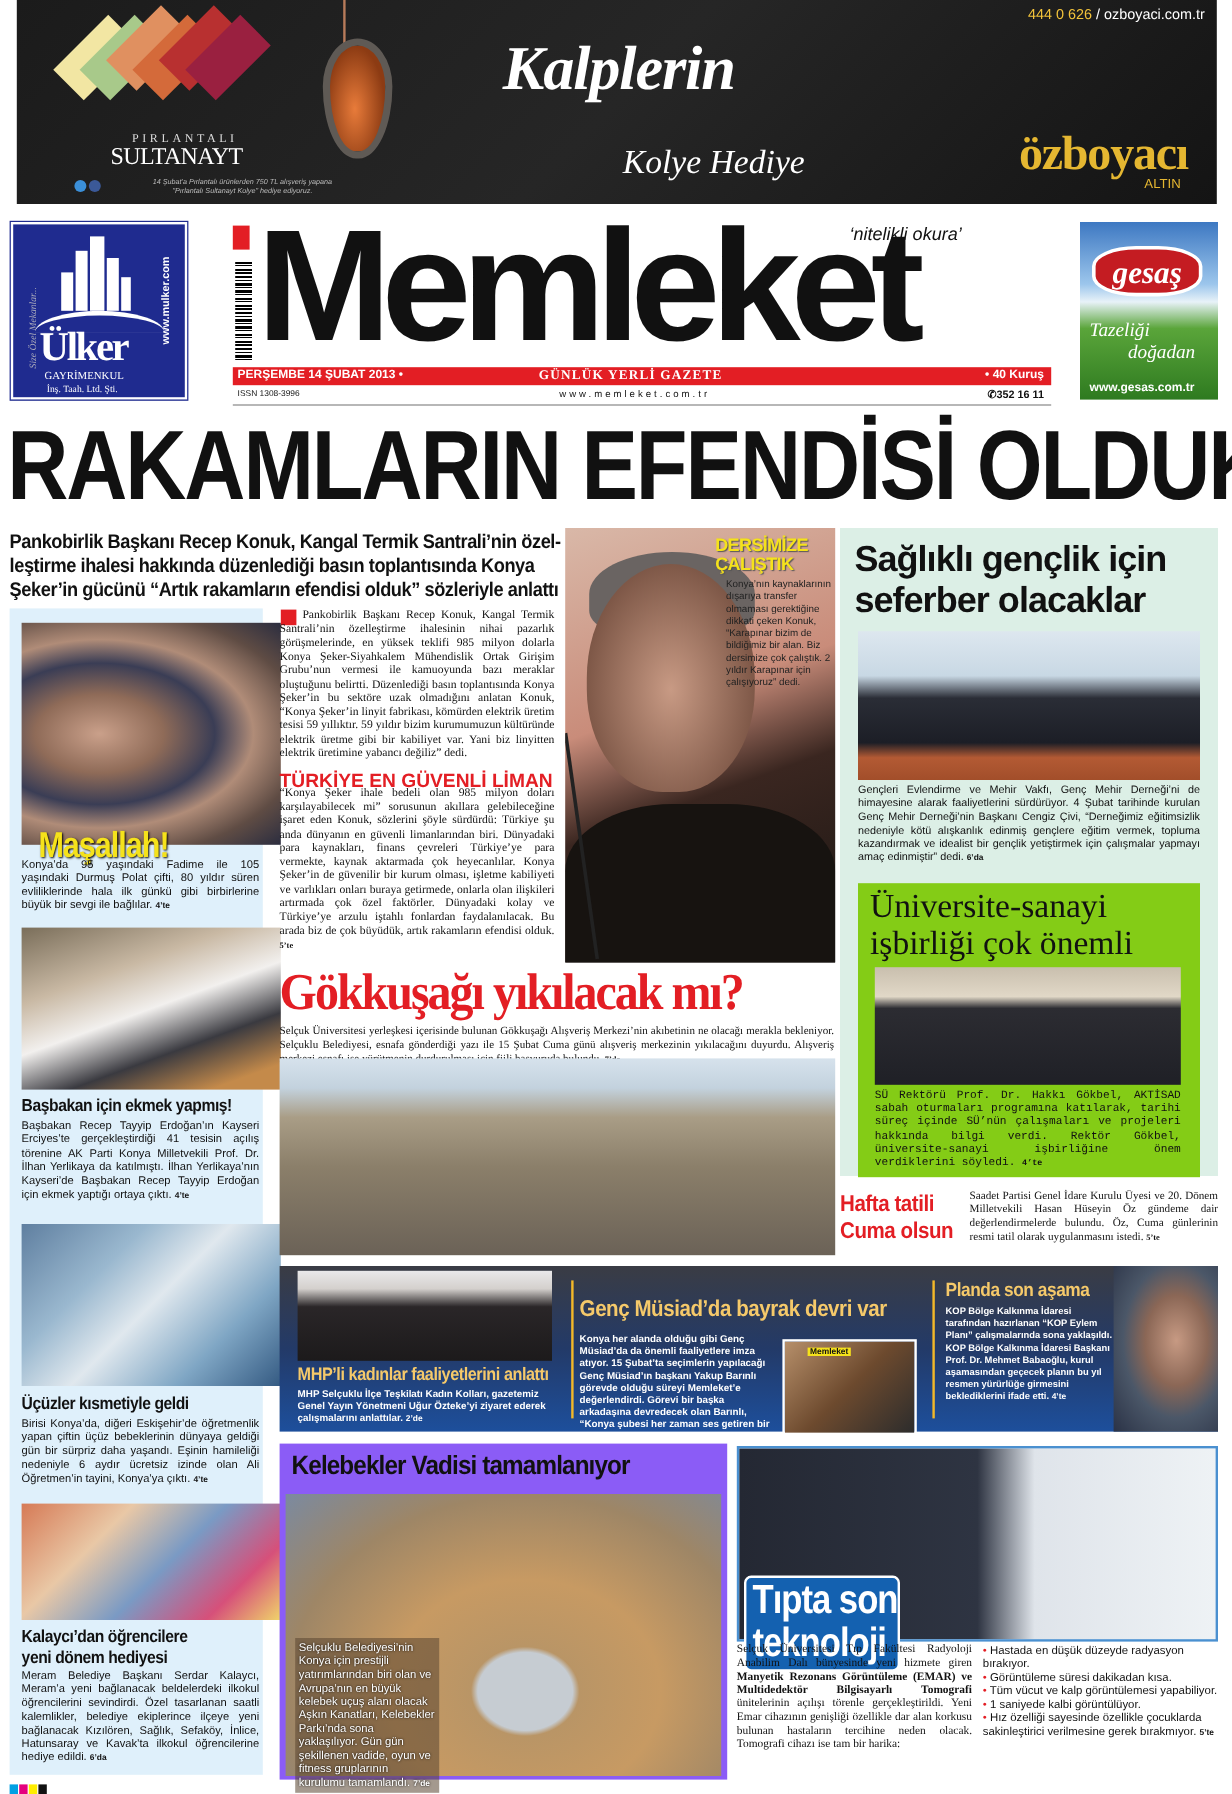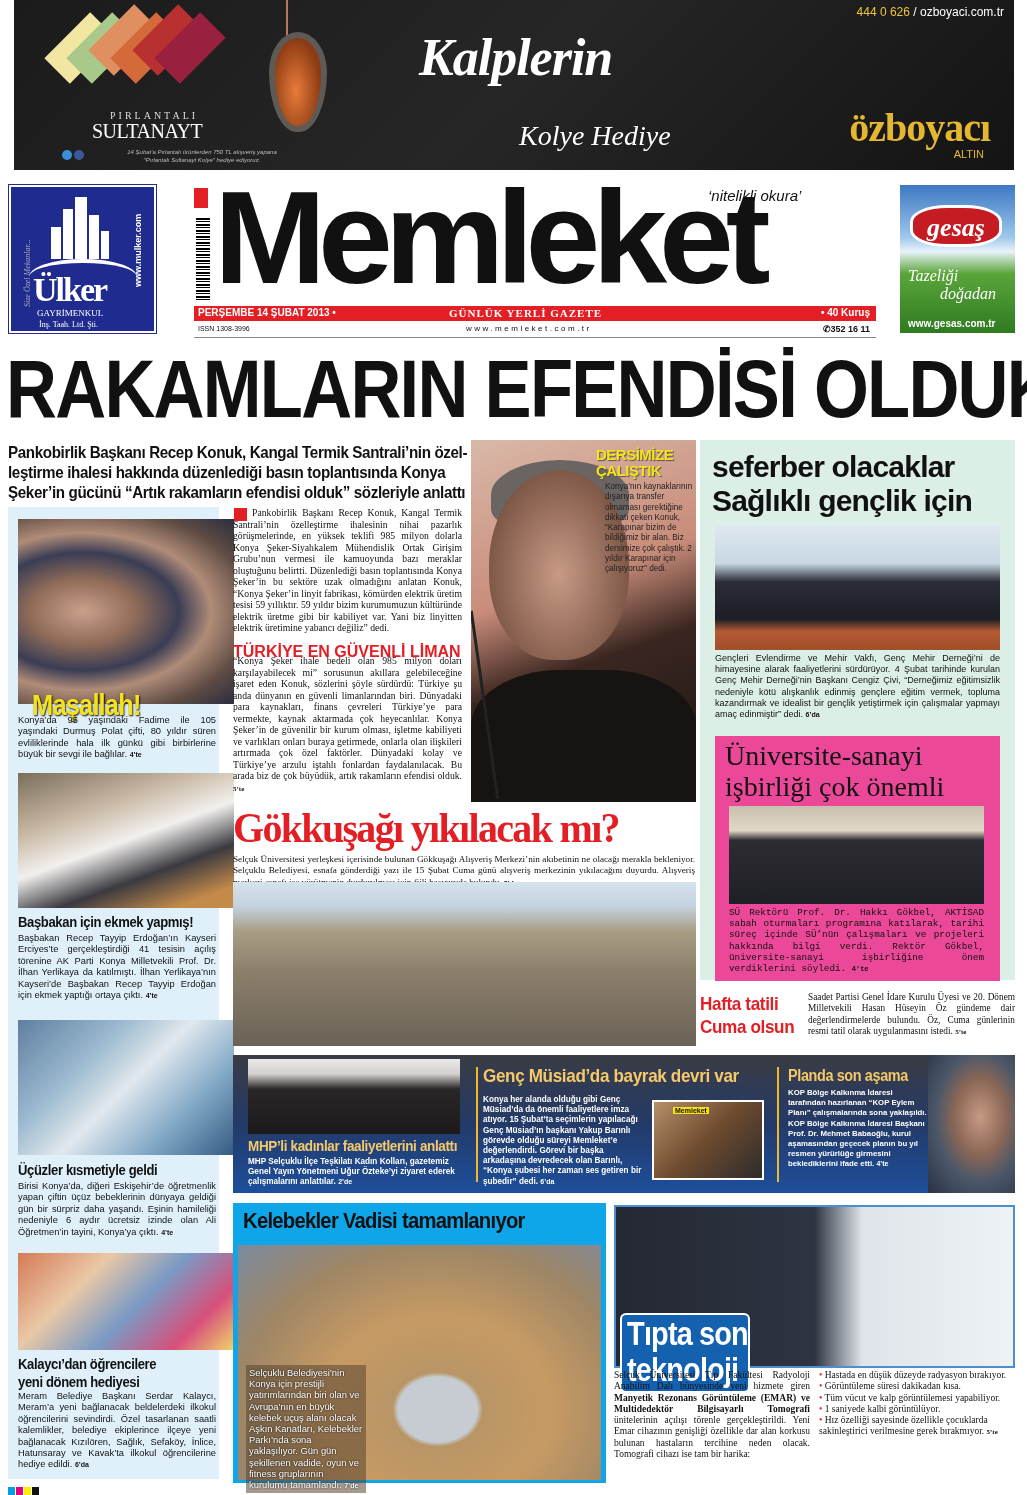--- a/index.html
+++ b/index.html
@@ -70,50 +70,50 @@
 .hair{position:absolute;left:20px;top:20px;width:138px;height:70px;border-radius:50% 50% 30% 30%;background:#6a6462}
 .suit{position:absolute;left:0;top:230px;width:225px;height:140px;background:#171310;border-radius:40% 40% 0 0}
 .mic{position:absolute;left:12px;top:170px;width:3px;height:190px;background:#222;transform:rotate(-8deg)}
 .ders1{left:596px;top:447px;font-size:15px;font-weight:bold;color:#f5e21b;line-height:16px;letter-spacing:-0.5px;text-shadow:1px 1px 1px #555}
 .dersbody{left:605px;top:482px;width:90px;font-size:8.2px;line-height:10.3px;color:#222}
 
 .gbox{left:700px;top:440px;width:315px;height:540px;background:#dcefe6}
 .ghead{position:absolute;left:12px;top:10px;font-size:30px;font-weight:bold;line-height:34px;letter-spacing:-0.8px;color:#111}
 .gphoto{position:absolute;left:15px;top:86px;width:285px;height:124px;background:linear-gradient(#dde7ef 0,#c8d8e4 30%,#2a2d36 45%,#1c1e26 75%,#b35a34 85%,#a24e2a 100%)}
 .gtext{position:absolute;left:15px;top:213px;width:285px;font-size:9px;line-height:11.2px;text-align:justify;color:#111}
-.wbox{position:absolute;left:15px;top:296px;width:285px;height:245px;background:#ec4899}
+.wbox{position:absolute;left:15px;top:296px;width:285px;height:245px;background:#84cc16}
 .whead{position:absolute;left:10px;top:4px;font-family:"Liberation Serif",serif;font-size:28px;line-height:31px;color:#111}
 .wphoto{position:absolute;left:14px;top:70px;width:255px;height:98px;background:linear-gradient(#c9bfae 0,#e1d8c7 25%,#2c2c32 35%,#1f2026 100%)}
 .wtext{position:absolute;left:14px;top:171px;width:255px;font-family:Liberation Mono, monospace;font-size:9.3px;line-height:11.2px;text-align:justify;color:#111}
 
 .rbhead{left:233px;top:803px;font-family:"Liberation Serif",serif;font-weight:bold;font-size:43px;color:#e31e24;letter-spacing:-1.8px;transform:scaleX(0.93);transform-origin:left;white-space:nowrap}
 .rbtext{left:233px;top:854px;width:462px;font-family:"Liberation Serif",serif;font-size:9.2px;line-height:11.3px;text-align:justify;color:#111}
 .rbphoto{left:233px;top:882px;width:463px;height:164px;background:linear-gradient(#d6e2ec 0,#c3d2de 15%,#a99d86 30%,#8b7f6a 55%,#6b6257 100%)}
 .hafta{left:700px;top:992px;font-size:19px;font-weight:bold;line-height:23px;color:#e31e24;letter-spacing:-0.4px;transform:scaleX(0.9);transform-origin:left;white-space:nowrap}
 .haftatext{left:808px;top:992px;width:207px;font-family:"Liberation Serif",serif;font-size:9.3px;line-height:11.3px;text-align:justify;color:#111}
 
 .band{left:233px;top:1055px;width:782px;height:138px;background:linear-gradient(#3a3c44,#233a68 50%,#1d4f9c);}
 .bphoto1{position:absolute;left:15px;top:4px;width:212px;height:75px;background:linear-gradient(#e9e9ea 0,#d4d0cd 20%,#2a2628 40%,#1c1a1b 100%)}
 .bhead{position:absolute;font-weight:bold;color:#f5c96a;letter-spacing:-0.4px;white-space:nowrap;transform:scaleX(0.9);transform-origin:left}
 .btext{position:absolute;font-size:8.2px;line-height:10.2px;font-weight:bold;color:#fff}
 .vline{position:absolute;width:2px;background:#f3b829}
 .bphoto2{position:absolute;left:169px;top:45px;width:112px;height:80px;background:linear-gradient(135deg,#b68f6a,#6d4a2e 50%,#2c2c2c);border:2px solid #fff}
 .memtag{position:absolute;left:190px;top:52px;background:#f5e21b;color:#111;font-size:7px;font-weight:bold;padding:0 2px}
 .bphoto3{position:absolute;left:145px;top:0;width:95px;height:138px;background:radial-gradient(ellipse at 55% 45%,#c79a83 0,#8b6756 35%,#4b5768 60%,#2a3246 100%)}
 
-.kbox{left:233px;top:1203px;width:373px;height:280px;background:#0ea5e9}
+.kbox{left:233px;top:1203px;width:373px;height:280px;background:#8b5cf6}
 .khead{position:absolute;left:10px;top:5px;font-size:22px;font-weight:bold;color:#111;letter-spacing:-0.8px;transform:scaleX(0.92);transform-origin:left;white-space:nowrap}
 .kphoto{position:absolute;left:5px;top:42px;width:363px;height:235px;background:radial-gradient(ellipse at 55% 70%,#c6ccd2 0,#c6ccd2 14%,#b99566 16%,#c79a63 40%,#9e8666 70%,#7b8aa0 100%)}
 .ktext{position:absolute;left:8px;top:120px;width:120px;font-size:9.4px;line-height:11.2px;color:#fff;background:rgba(90,70,50,0.55);padding:2px 3px;text-shadow:0 0 2px #000}
 
 .tphoto{left:614px;top:1205px;width:401px;height:163px;background:linear-gradient(90deg,#242833 0,#2e3442 50%,#dfe4ea 62%,#eef2f5 100%);border:2px solid #4a90d0}
 .tbadge{left:620px;top:1313px;width:130px;height:80px;background:#1461b0;border-radius:6px;border:2px solid #fff}
 .tbadge span{display:block;color:#fff;font-weight:bold;font-size:34px;line-height:36px;letter-spacing:-1px;transform:scaleX(0.85);transform-origin:left;padding-left:6px;white-space:nowrap}
 .ttext1{left:614px;top:1370px;width:196px;font-family:"Liberation Serif",serif;font-size:9.5px;line-height:11.3px;text-align:justify;color:#111}
-.ttext2{left:819px;top:1370px;width:198px;font-family:Liberation Serif, serif;font-size:9.5px;line-height:11.3px;color:#111}
+.ttext2{left:819px;top:1370px;width:198px;font-family:Liberation Sans, sans-serif;font-size:9.5px;line-height:11.3px;color:#111}
 .bul{color:#e31e24}
 .cmyk{position:absolute;top:1487px;width:7px;height:8px}
 </style>
 </head>
 <body>
 
 <div class="abs topad">
   <div class="diamond" style="left:48px;top:30px;background:#f2e6a3"></div>
   <div class="diamond" style="left:70px;top:30px;background:#a8c98a"></div>
   <div class="diamond" style="left:92px;top:22px;background:#e09060"></div>
@@ -211,22 +211,22 @@
   <div class="mic"></div>
 </div>
 <div class="abs ders1">
     <div>DERSİMİZE</div>
     <div>ÇALIŞTIK</div>
   </div>
 <div class="abs dersbody">Konya’nın kaynaklarının dışarıya transfer olmaması gerektiğine dikkati çeken Konuk, “Karapınar bizim de bildiğimiz bir alan. Biz dersimize çok çalıştık. 2 yıldır Karapınar için çalışıyoruz” dedi.</div>
 
 <div class="abs gbox">
   <div class="ghead">
+      <div>Sağlıklı gençlik için</div>
       <div>seferber olacaklar</div>
-      <div>Sağlıklı gençlik için</div>
     </div>
   <div class="gphoto"></div>
   <div class="gtext"><span>Gençleri Evlendirme ve Mehir Vakfı, Genç Mehir Derneği’ni de himayesine alarak faaliyetlerini sürdürüyor. 4 Şubat tarihinde kurulan Genç Mehir Derneği’nin Başkanı Cengiz Çivi, “Derneğimiz eğitimsizlik nedeniyle kötü alışkanlık edinmiş gençlere eğitim vermek, topluma kazandırmak ve idealist bir gençlik yetiştirmek için çalışmalar yapmayı amaç edinmiştir” dedi.</span> <span class="ref">6’da</span></div>
   <div class="wbox">
     <div class="whead">
         <div>Üniversite-sanayi</div>
         <div>işbirliği çok önemli</div>
       </div>
     <div class="wphoto"></div>
     <div class="wtext"><span>SÜ Rektörü Prof. Dr. Hakkı Gökbel, AKTİSAD sabah oturmaları programına katılarak, tarihi süreç içinde SÜ’nün çalışmaları ve projeleri hakkında bilgi verdi. Rektör Gökbel, üniversite-sanayi işbirliğine önem verdiklerini söyledi.</span> <span class="ref">4’te</span></div>
@@ -241,21 +241,21 @@
     <div>Hafta tatili</div>
     <div>Cuma olsun</div>
   </div>
 <div class="abs haftatext"><span>Saadet Partisi Genel İdare Kurulu Üyesi ve 20. Dönem Milletvekili Hasan Hüseyin Öz gündeme dair değerlendirmelerde bulundu. Öz, Cuma günlerinin resmi tatil olarak uygulanmasını istedi.</span> <span class="ref">5’te</span></div>
 
 <div class="abs band">
   <div class="bphoto1"></div>
   <div class="bhead" style="left:15px;top:82px;font-size:15px">MHP’li kadınlar faaliyetlerini anlattı</div>
   <div class="btext" style="left:15px;top:102px;width:215px"><span>MHP Selçuklu İlçe Teşkilatı Kadın Kolları, gazetemiz Genel Yayın Yönetmeni Uğur Özteke’yi ziyaret ederek çalışmalarını anlattılar.</span> <span class="ref">2’de</span></div>
   <div class="vline" style="left:243px;top:12px;height:115px"></div>
-  <div style="position:absolute;left:250px;top:0;width:290px;height:138px">
+  <div style="position:absolute;left:250px;top:16px;width:290px;height:138px">
     <div class="bhead" style="left:0;top:10px;font-size:19px">Genç Müsiad’da bayrak devri var</div>
     <div class="btext" style="left:0;top:40px;width:162px"><span>Konya her alanda olduğu gibi Genç Müsiad’da da önemli faaliyetlere imza atıyor. 15 Şubat’ta seçimlerin yapılacağı Genç Müsiad’ın başkanı Yakup Barınlı görevde olduğu süreyi Memleket’e değerlendirdi. Görevi bir başka arkadaşına devredecek olan Barınlı, “Konya şubesi her zaman ses getiren bir şubedir” dedi.</span> <span class="ref">6’da</span></div>
     <div class="bphoto2"></div>
     <div class="memtag">Memleket</div>
   </div>
   <div class="vline" style="left:544px;top:12px;height:115px"></div>
   <div style="position:absolute;left:550px;top:0;width:232px;height:150px;overflow:hidden">
     <div class="bphoto3"></div>
     <div class="bhead" style="left:5px;top:12px;font-size:16px">Planda son aşama</div>
     <div class="btext" style="left:5px;top:33px;width:140px;font-size:7.8px"><span>KOP Bölge Kalkınma İdaresi tarafından hazırlanan “KOP Eylem Planı” çalışmalarında sona yaklaşıldı. KOP Bölge Kalkınma İdaresi Başkanı Prof. Dr. Mehmet Babaoğlu, kurul aşamasından geçecek planın bu yıl resmen yürürlüğe girmesini beklediklerini ifade etti.</span> <span class="ref">4’te</span></div>

